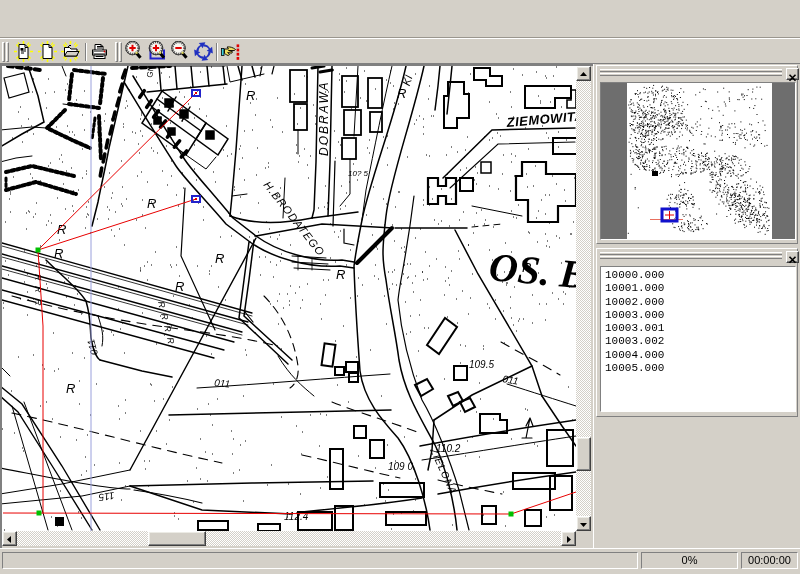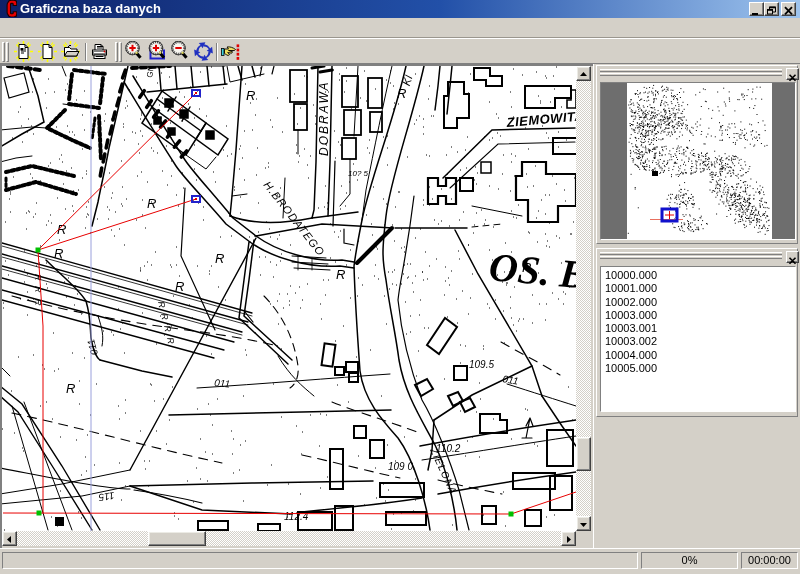--- a/index.html
+++ b/index.html
@@ -64,44 +64,20 @@
 
 #status{left:0;top:548px;width:800px;height:26px;background:#d4d0c8;border-top:1px solid #fff;}
 .scell{top:3px;height:17px;border-top:1px solid #808080;border-left:1px solid #808080;
   border-right:1px solid #fff;border-bottom:1px solid #fff;color:#000;
   text-align:center;line-height:15px;font-size:11px;}
 </style>
 </head>
 <body>
 <div id="win">
 
-  <div id="title" class="abs">
-    <svg id="clogo" class="abs" viewBox="0 0 12 17">
-      <path d="M3.2,2.2 a3,2.5 0 0 1 3,-2 h2.6 a3,3 0 0 1 3,3 v2.3 h-3.6 v-1.2 a0.9,0.9 0 0 0 -0.9,-0.9 h-0.9 a0.9,0.9 0 0 0 -0.9,0.9 v8.6 a0.9,0.9 0 0 0 0.9,0.9 h0.9 a0.9,0.9 0 0 0 0.9,-0.9 v-1.2 h3.6 v2.3 a3,3 0 0 1 -3,3 h-2.6 a3,2.5 0 0 1 -3,-2 a4,4 0 0 1 -1.1,-2.8 v-7.2 a4,4 0 0 1 1.1,-2.8 z" fill="#e80000" stroke="#200000" stroke-width="1.1"></path>
-    </svg>
-    <div class="txt abs">Graficzna baza danych</div>
-    <div class="tbtn abs" style="left:749px;">
-      <svg width="13" height="12" viewBox="0 0 13 12">
-          <rect x="2" y="8" width="6" height="2" fill="#000"></rect>
-        </svg>
-    </div>
-    <div class="tbtn abs" style="left:764px;">
-      <svg width="13" height="12" viewBox="0 0 13 12">
-          <path d="M4.5 4.5 v-2.5 h6 v5 h-2.5" fill="none" stroke="#000"></path>
-          <path d="M4 2.5 h7" stroke="#000" stroke-width="1.6"></path>
-          <rect x="2.5" y="4.5" width="5" height="4.5" fill="#d4d0c8" stroke="#000"></rect>
-          <path d="M2 5 h6" stroke="#000" stroke-width="1.6"></path>
-        </svg>
-    </div>
-    <div class="tbtn abs" style="left:781px;">
-      <svg width="13" height="12" viewBox="0 0 13 12">
-          <path d="M3 2.2 L10 9.4 M10 2.2 L3 9.4" stroke="#000" stroke-width="1.8" fill="none"></path>
-        </svg>
-    </div>
-  </div>
 
   <div id="menubot" class="abs"></div>
 
   <div id="toolbar" class="abs">
     <div class="grip abs" style="left:2px"></div>
     <div class="grip abs" style="left:6px"></div>
     <div class="ticon abs" style="left:13px" id="ic-new">
       <svg width="21" height="21" viewBox="0 0 21 21">
         <g stroke="#ffff00" stroke-width="1.6">
           <path d="M10.5 0 V3 M10.5 18 V21 M1 10.5 H4 M17 10.5 H20 M3.5 3.5 L6 6 M15 15 L17.5 17.5 M17.5 3.5 L15 6 M6 15 L3.5 17.5"></path>
@@ -507,21 +483,21 @@
 <path d="M23.3 38.8h1 M23.9 24.6h1 M11.2 26.4h1 M47.3 36.9h1 M46.4 34.1h1 M35.3 33.2h1 M4.0 41.5h1 M37.4 38.6h1 M7.7 10.5h1 M12.0 22.2h1 M33.5 29.2h1 M37.6 19.0h1 M33.7 36.8h1 M18.4 53.4h1 M37.4 48.8h1 M16.8 17.5h1 M21.7 28.2h1 M39.7 34.3h1 M20.0 14.1h1 M19.2 49.2h1 M13.2 34.2h1 M34.8 7.9h1 M28.8 50.6h1 M26.1 16.0h1 M37.2 28.9h1 M5.6 41.8h1 M39.7 45.4h1 M51.3 35.5h1 M30.0 9.5h1 M39.2 19.6h1 M20.4 10.2h1 M10.9 21.3h1 M43.6 7.1h1 M4.4 33.6h1 M50.9 38.6h1 M10.0 7.7h1 M34.6 17.4h1 M9.9 44.8h1 M47.4 32.6h1 M32.5 37.5h1 M52.2 38.8h1 M37.6 39.4h1 M6.5 46.4h1 M44.9 38.7h1 M1.3 22.0h1 M39.7 6.6h1 M24.7 47.0h1 M10.3 50.3h1 M38.2 27.4h1 M34.0 41.2h1 M30.1 48.7h1 M15.8 22.9h1 M46.6 30.4h1 M13.1 45.0h1 M51.4 23.4h1 M5.1 27.9h1 M25.3 25.0h1 M49.1 15.6h1 M46.7 12.5h1 M13.9 40.6h1 M46.6 43.2h1 M34.3 32.4h1 M30.8 40.0h1 M24.8 34.7h1 M38.6 30.0h1 M41.8 39.6h1 M55.5 34.1h1 M20.1 23.6h1 M27.8 45.7h1 M21.8 36.7h1 M45.4 7.3h1 M8.3 34.0h1 M35.3 34.1h1 M20.1 41.3h1 M33.2 21.0h1 M56.9 33.9h1 M17.7 28.3h1 M24.0 29.0h1 M44.1 12.6h1 M26.8 46.1h1 M41.0 51.1h1 M2.4 25.0h1 M21.7 40.8h1 M39.2 4.3h1 M44.0 10.1h1 M38.6 8.4h1 M31.0 49.3h1 M25.4 33.1h1 M42.6 32.4h1 M26.6 52.8h1 M46.6 25.1h1 M55.5 19.3h1 M44.5 25.5h1 M30.4 42.2h1 M32.1 41.0h1 M7.9 11.4h1 M38.8 14.2h1 M12.8 9.7h1 M48.6 41.3h1 M50.1 16.9h1 M28.0 11.3h1 M39.4 52.1h1 M14.8 51.5h1 M45.7 27.0h1 M4.3 45.8h1 M26.2 19.6h1 M35.4 37.1h1 M50.0 16.0h1 M44.4 50.0h1 M51.6 27.3h1 M15.3 46.3h1 M30.0 32.0h1 M51.3 26.0h1 M2.6 40.5h1 M33.9 19.4h1 M27.8 44.3h1 M29.3 50.8h1 M26.9 47.3h1 M47.4 49.5h1 M16.1 44.5h1 M3.4 16.8h1 M2.9 42.8h1 M6.8 29.8h1 M24.7 29.5h1 M17.0 34.0h1 M54.5 30.6h1 M37.3 46.4h1 M24.6 10.0h1 M18.4 47.3h1 M3.3 21.6h1 M45.1 42.6h1 M28.1 43.8h1 M30.9 10.9h1 M4.1 20.9h1 M44.4 20.6h1 M12.3 17.5h1 M3.6 28.3h1 M7.7 35.8h1 M19.2 5.3h1 M41.4 25.3h1 M33.4 22.1h1 M41.8 42.4h1 M40.3 35.6h1 M49.6 40.0h1 M34.0 4.2h1 M42.1 49.2h1 M22.5 21.9h1 M49.8 11.5h1 M33.5 56.8h1 M11.8 41.2h1 M55.1 28.4h1 M38.0 45.0h1 M11.5 28.5h1 M33.3 44.1h1 M27.4 26.8h1 M10.0 24.1h1 M44.2 31.7h1 M13.2 16.4h1 M55.4 40.9h1 M35.0 3.2h1 M39.4 38.3h1 M53.3 36.0h1 M26.8 39.0h1 M2.8 42.5h1 M34.0 17.9h1 M44.9 51.6h1 M5.7 20.1h1 M33.3 33.1h1 M20.9 13.8h1 M54.0 41.9h1 M10.4 11.5h1 M51.8 42.9h1 M53.3 40.5h1 M12.1 34.4h1 M26.9 39.0h1 M14.6 27.9h1 M36.5 36.5h1 M39.8 33.6h1 M22.1 43.5h1 M28.9 15.9h1 M16.4 30.0h1 M26.1 32.5h1 M28.0 32.8h1 M25.7 9.9h1 M35.4 47.3h1 M36.0 26.7h1 M35.9 14.0h1 M11.8 42.0h1 M16.7 4.4h1 M13.1 51.1h1 M21.7 9.0h1 M14.1 38.8h1 M37.2 33.1h1 M51.0 40.2h1 M27.6 40.3h1 M51.5 42.9h1 M44.5 13.7h1 M25.3 42.6h1 M22.8 47.6h1 M38.6 45.0h1 M25.6 57.3h1 M49.2 26.6h1 M29.0 57.5h1 M21.8 44.8h1 M45.7 30.1h1 M7.7 33.0h1 M34.2 48.3h1 M42.4 30.4h1 M43.3 39.0h1 M31.6 30.9h1 M23.5 41.8h1 M9.8 19.9h1 M28.1 7.8h1 M22.1 4.5h1 M15.5 39.7h1 M38.5 29.1h1 M24.2 8.3h1 M54.2 36.9h1 M46.1 16.4h1 M25.3 5.2h1 M41.5 45.1h1 M37.1 6.3h1 M3.7 16.7h1 M18.0 9.1h1 M28.6 34.1h1 M39.5 41.9h1 M49.5 45.5h1 M6.3 22.2h1 M11.0 13.9h1 M26.7 30.1h1 M35.6 7.2h1 M6.7 29.6h1 M24.4 24.7h1 M26.8 16.9h1 M40.9 36.1h1 M26.4 18.4h1 M26.1 2.4h1 M10.3 30.6h1 M3.9 33.0h1 M30.4 8.7h1 M23.4 24.6h1 M36.5 40.5h1 M27.3 15.5h1 M25.5 29.0h1 M41.5 35.1h1 M16.5 9.8h1 M21.2 17.3h1 M8.4 28.1h1 M18.9 31.8h1 M37.7 22.9h1 M56.7 26.3h1 M47.4 32.0h1 M40.5 5.1h1 M14.2 34.2h1 M35.3 56.3h1 M33.4 50.2h1 M41.2 45.3h1 M37.4 27.3h1 M36.8 12.5h1 M46.7 14.9h1 M31.3 56.2h1 M24.1 30.3h1 M48.3 30.4h1 M13.2 34.4h1 M38.6 42.0h1 M17.0 53.3h1 M53.6 30.3h1 M33.0 22.6h1 M50.3 19.6h1 M40.4 21.8h1 M15.5 42.0h1 M50.4 29.8h1 M15.9 43.5h1 M27.1 35.2h1 M49.8 45.1h1 M21.6 56.3h1 M28.1 43.5h1 M16.0 29.2h1 M7.5 49.5h1 M48.0 13.4h1 M8.6 10.5h1 M48.1 22.7h1 M26.9 24.7h1 M25.9 12.0h1 M28.4 8.0h1 M26.7 35.2h1 M36.7 26.0h1 M11.6 32.7h1 M20.5 52.6h1 M42.1 28.0h1 M19.4 18.0h1 M11.2 24.1h1 M33.5 38.9h1 M35.4 55.6h1 M15.0 30.2h1 M52.9 14.5h1 M18.3 32.9h1 M30.8 37.0h1 M23.6 36.3h1 M29.0 43.3h1 M2.6 18.9h1 M28.0 12.8h1 M10.0 40.1h1 M16.2 40.8h1 M41.7 35.3h1 M37.4 28.2h1 M4.7 29.5h1 M36.4 20.9h1 M26.2 42.9h1 M12.5 40.6h1 M54.3 22.7h1 M30.6 27.6h1 M52.3 34.7h1 M43.8 18.7h1 M27.8 29.9h1 M5.7 46.9h1 M40.6 7.1h1 M41.7 27.7h1 M36.3 36.3h1 M3.9 26.8h1 M51.4 21.6h1 M12.4 10.7h1 M4.3 60.7h1 M25.9 61.4h1 M15.5 83.5h1 M9.6 42.7h1 M18.5 65.1h1 M6.5 36.4h1 M16.5 59.5h1 M3.7 51.6h1 M9.3 63.5h1 M13.1 53.6h1 M11.1 73.6h1 M24.6 49.0h1 M20.9 41.7h1 M14.6 68.8h1 M25.2 48.9h1 M13.4 58.4h1 M2.7 55.3h1 M8.2 61.8h1 M7.3 30.0h1 M14.3 59.6h1 M9.4 70.9h1 M11.6 43.8h1 M17.5 30.7h1 M8.1 54.6h1 M21.2 52.0h1 M16.7 42.9h1 M16.1 80.4h1 M10.2 83.0h1 M8.4 55.3h1 M15.4 73.3h1 M7.1 29.9h1 M19.1 69.3h1 M17.2 83.8h1 M15.7 59.6h1 M21.8 61.6h1 M24.5 38.3h1 M12.5 25.2h1 M20.9 48.2h1 M19.3 81.6h1 M14.0 50.5h1 M9.8 39.9h1 M8.6 66.6h1 M14.3 56.0h1 M12.5 71.6h1 M18.3 52.4h1 M19.7 52.2h1 M6.2 76.1h1 M17.9 38.0h1 M22.8 61.1h1 M4.7 75.5h1 M16.8 71.1h1 M15.6 52.4h1 M3.4 69.2h1 M14.3 49.9h1 M17.0 56.4h1 M19.8 48.2h1 M13.8 26.7h1 M10.4 67.4h1 M24.4 49.0h1 M13.1 79.9h1 M11.2 68.5h1 M26.0 55.6h1 M23.4 43.3h1 M15.7 53.6h1 M14.9 74.8h1 M27.1 47.2h1 M9.0 64.2h1 M5.4 63.7h1 M18.9 49.9h1 M17.8 31.0h1 M19.4 31.6h1 M8.1 44.9h1 M10.6 70.5h1 M14.7 47.7h1 M17.9 79.3h1 M14.1 61.7h1 M23.9 59.6h1 M7.7 81.4h1 M24.3 35.1h1 M13.7 62.7h1 M21.8 66.6h1 M11.8 36.3h1 M14.9 73.4h1 M5.8 38.4h1 M13.8 27.6h1 M11.8 46.9h1 M17.9 42.1h1 M6.6 47.9h1 M13.6 42.7h1 M14.1 68.8h1 M21.5 78.0h1 M7.3 47.3h1 M2.9 73.2h1 M7.7 54.4h1 M18.0 32.8h1 M18.0 54.5h1 M1.6 59.2h1 M21.2 30.9h1 M20.9 58.8h1 M18.1 63.2h1 M24.3 51.2h1 M21.4 47.6h1 M20.0 40.6h1 M13.2 81.1h1 M17.8 52.1h1 M5.1 41.9h1 M15.6 72.0h1 M17.7 64.7h1 M13.7 77.6h1 M10.6 44.8h1 M21.6 56.2h1 M11.6 44.3h1 M11.8 66.6h1 M16.8 34.3h1 M17.7 58.3h1 M6.0 68.2h1 M11.6 48.8h1 M19.9 76.0h1 M8.1 63.0h1 M9.2 82.3h1 M10.1 75.3h1 M8.6 69.5h1 M23.2 32.4h1 M10.2 64.3h1 M13.2 42.6h1 M27.2 56.0h1 M2.9 67.4h1 M3.1 70.6h1 M9.0 57.7h1 M24.0 57.0h1 M5.6 33.0h1 M23.1 67.3h1 M7.4 69.9h1 M18.3 66.9h1 M21.3 67.8h1 M18.6 27.3h1 M15.5 64.1h1 M26.9 44.6h1 M11.2 55.6h1 M130.8 39.6h1 M92.5 57.3h1 M118.1 56.5h1 M42.8 53.1h1 M65.6 52.3h1 M37.9 31.4h1 M42.3 35.8h1 M62.9 49.6h1 M30.4 41.7h1 M127.2 62.0h1 M20.1 29.6h1 M19.8 36.0h1 M119.8 57.1h1 M83.8 53.0h1 M93.4 45.0h1 M87.8 53.8h1 M68.2 41.0h1 M69.8 38.9h1 M17.9 34.3h1 M44.4 37.3h1 M110.4 50.6h1 M37.4 34.5h1 M74.2 48.5h1 M68.8 47.5h1 M26.5 33.3h1 M20.1 43.5h1 M94.6 57.5h1 M112.2 55.0h1 M78.9 53.9h1 M62.2 47.3h1 M133.9 60.5h1 M139.5 62.4h1 M106.5 50.6h1 M137.7 47.6h1 M76.5 60.9h1 M35.6 37.8h1 M113.5 51.8h1 M58.9 43.1h1 M109.5 57.2h1 M49.4 55.8h1 M117.0 54.9h1 M130.0 57.5h1 M41.0 41.8h1 M54.9 52.1h1 M19.6 42.2h1 M132.1 55.0h1 M100.0 51.5h1 M113.1 46.8h1 M29.4 31.6h1 M60.0 42.4h1 M124.1 41.8h1 M125.3 47.5h1 M28.1 51.1h1 M64.3 44.3h1 M114.7 47.6h1 M87.2 68.2h1 M60.0 45.0h1 M37.1 34.6h1 M107.9 61.3h1 M46.7 46.9h1 M94.9 56.9h1 M98.0 47.0h1 M54.1 45.6h1 M33.7 41.8h1 M92.0 39.7h1 M126.9 54.2h1 M31.5 43.0h1 M17.8 50.3h1 M15.3 38.0h1 M59.6 46.9h1 M43.0 34.6h1 M40.5 37.8h1 M93.0 43.8h1 M132.1 51.8h1 M45.4 44.8h1 M94.8 50.2h1 M123.9 51.9h1 M48.0 36.2h1 M16.4 34.6h1 M58.8 37.1h1 M95.7 32.3h1 M106.7 54.5h1 M46.1 44.7h1 M81.4 45.2h1 M65.7 45.1h1 M112.4 51.8h1 M16.5 24.3h1 M32.8 36.5h1 M39.9 35.9h1 M95.2 42.5h1 M116.7 52.5h1 M52.5 49.0h1 M21.1 50.0h1 M104.4 40.7h1 M15.8 46.5h1 M73.2 36.0h1 M107.7 44.1h1 M28.2 42.7h1 M44.0 48.9h1 M108.7 50.5h1 M101.9 54.6h1 M48.2 34.1h1 M84.2 35.3h1 M80.4 51.1h1 M48.2 31.8h1 M42.1 28.5h1 M125.0 56.0h1 M44.5 43.4h1 M108.0 59.8h1 M55.9 40.0h1 M125.0 48.1h1 M128.4 55.4h1 M93.8 43.9h1 M137.4 42.1h1 M73.7 51.4h1 M122.2 41.1h1 M69.7 43.8h1 M53.5 34.7h1 M41.5 40.5h1 M128.8 49.0h1 M33.1 45.0h1 M131.1 51.7h1 M58.1 45.2h1 M20.2 41.8h1 M101.6 41.1h1 M107.1 40.8h1 M23.2 35.2h1 M117.2 46.2h1 M117.4 51.8h1 M123.5 48.8h1 M129.3 54.1h1 M40.7 41.3h1 M29.0 54.6h1 M116.5 52.7h1 M94.3 52.1h1 M50.9 34.6h1 M27.5 50.8h1 M40.6 49.3h1 M54.9 42.6h1 M47.1 43.7h1 M50.3 42.0h1 M55.1 37.3h1 M135.5 37.9h1 M92.3 47.1h1 M18.9 34.0h1 M111.6 53.2h1 M58.3 41.7h1 M42.1 34.3h1 M122.8 61.2h1 M36.3 49.0h1 M15.2 43.5h1 M137.2 63.1h1 M15.5 31.9h1 M114.6 50.0h1 M38.1 35.8h1 M119.0 50.2h1 M47.6 48.5h1 M41.8 40.6h1 M102.4 45.0h1 M94.6 47.7h1 M25.1 43.5h1 M113.4 38.9h1 M93.5 43.2h1 M64.3 50.3h1 M126.3 63.2h1 M18.1 47.9h1 M40.8 41.2h1 M77.6 61.0h1 M62.4 48.4h1 M72.6 42.1h1 M11.4 75.3h1 M45.6 65.4h1 M32.5 85.0h1 M65.4 90.1h1 M27.2 66.4h1 M57.3 86.9h1 M49.3 66.3h1 M63.4 85.4h1 M58.6 73.2h1 M52.4 85.7h1 M34.4 64.1h1 M53.1 82.8h1 M45.3 86.6h1 M30.5 77.2h1 M37.5 83.6h1 M78.2 75.9h1 M76.4 87.4h1 M64.0 83.6h1 M80.1 76.6h1 M42.3 67.9h1 M55.4 89.8h1 M58.1 82.2h1 M40.2 79.6h1 M16.7 86.3h1 M35.5 67.7h1 M27.4 70.3h1 M64.0 87.4h1 M17.0 85.6h1 M66.1 72.5h1 M14.5 71.9h1 M29.4 81.4h1 M38.5 63.3h1 M49.9 65.0h1 M64.4 67.7h1 M28.7 70.0h1 M33.1 89.4h1 M65.3 83.7h1 M51.7 65.0h1 M32.2 72.6h1 M22.0 82.8h1 M27.3 71.2h1 M27.6 64.3h1 M57.9 89.6h1 M49.2 68.6h1 M5.6 79.0h1 M72.8 80.7h1 M63.6 89.8h1 M71.0 73.9h1 M68.7 85.0h1 M12.8 74.6h1 M13.8 77.0h1 M58.3 68.2h1 M12.2 86.3h1 M53.1 90.6h1 M18.1 86.6h1 M73.5 89.0h1 M39.9 80.6h1 M41.3 87.5h1 M69.7 78.8h1 M16.2 84.3h1 M33.5 84.2h1 M50.4 91.4h1 M71.1 73.9h1 M51.9 91.9h1 M31.7 82.3h1 M68.9 88.1h1 M56.4 66.4h1 M16.4 80.2h1 M50.9 93.5h1 M26.1 88.0h1 M60.0 65.0h1 M25.0 79.6h1 M32.8 76.5h1 M56.4 70.2h1 M56.4 71.8h1 M31.6 83.3h1 M30.8 80.8h1 M78.4 78.2h1 M41.4 85.2h1 M36.5 88.1h1 M16.9 83.4h1 M32.6 70.3h1 M78.1 71.6h1 M78.8 83.1h1 M74.0 70.2h1 M68.0 89.2h1 M42.3 76.8h1 M83.8 79.1h1 M34.6 71.8h1 M56.0 81.3h1 M48.6 91.8h1 M36.9 82.7h1 M74.0 70.0h1 M63.5 91.1h1 M17.9 69.2h1 M26.6 64.9h1 M53.6 63.9h1 M55.6 90.4h1 M11.7 75.4h1 M10.4 83.6h1 M26.9 75.4h1 M46.3 83.4h1 M36.6 78.1h1 M31.5 79.1h1 M17.8 78.6h1 M9.2 74.4h1 M81.3 78.6h1 M16.4 80.3h1 M26.6 65.5h1 M27.5 85.0h1 M54.4 77.1h1 M24.7 68.5h1 M75.0 80.2h1 M29.2 64.0h1 M25.8 91.9h1 M18.2 77.3h1 M50.0 76.5h1 M38.9 65.9h1 M25.5 90.5h1 M27.3 85.9h1 M10.8 75.8h1 M51.2 87.8h1 M19.5 83.4h1 M54.4 70.8h1 M56.4 69.4h1 M25.5 77.8h1 M5.6 77.4h1 M25.1 66.4h1 M34.6 85.4h1 M35.9 89.4h1 M21.8 67.5h1 M77.4 81.3h1 M66.6 70.5h1 M64.6 80.5h1 M61.0 78.3h1 M71.8 72.2h1 M25.8 66.2h1 M70.8 71.4h1 M22.0 69.7h1 M35.1 66.6h1 M37.8 71.8h1 M32.0 69.0h1 M45.9 73.5h1 M47.7 80.4h1 M50.8 63.0h1 M32.1 70.3h1 M60.4 65.4h1 M27.4 75.1h1 M37.0 87.4h1 M34.5 87.1h1 M20.8 66.0h1 M72.6 81.9h1 M57.0 79.2h1 M55.9 67.0h1 M67.4 73.0h1 M68.6 78.8h1 M12.7 69.6h1 M71.4 76.7h1 M35.3 80.4h1 M34.5 72.6h1 M47.3 79.3h1 M77.4 78.4h1 M73.3 88.9h1 M76.5 85.8h1 M48.0 79.3h1 M41.5 70.8h1 M43.4 71.7h1 M78.0 82.3h1 M36.7 63.7h1 M43.7 73.9h1 M22.1 68.4h1 M7.7 81.8h1 M44.0 93.7h1 M44.3 76.7h1 M76.4 79.2h1 M49.1 74.4h1 M32.4 90.5h1 M63.6 90.7h1 M36.5 78.3h1 M25.1 86.7h1 M15.1 82.8h1 M66.7 89.2h1 M24.5 87.5h1 M28.0 70.8h1 M18.6 87.2h1 M77.9 73.3h1 M26.4 74.7h1 M81.6 83.9h1 M34.6 64.2h1 M30.0 88.6h1 M80.8 76.0h1 M28.1 73.0h1 M11.2 84.5h1 M21.8 87.1h1 M14.8 69.0h1 M52.1 70.5h1 M64.2 78.1h1 M18.6 83.6h1 M60.1 64.3h1 M79.9 81.8h1 M59.0 64.3h1 M27.3 74.6h1 M66.1 66.6h1 M29.8 64.0h1 M39.1 81.4h1 M11.7 73.3h1 M55.5 91.0h1 M61.4 75.0h1 M19.7 70.0h1 M28.6 79.5h1 M44.0 91.7h1 M51.8 67.9h1 M75.3 85.4h1 M47.5 70.9h1 M11.9 70.8h1 M66.0 70.6h1 M15.4 79.8h1 M51.0 84.0h1 M58.9 89.9h1 M26.0 86.9h1 M22.2 84.4h1 M49.3 80.3h1 M68.3 77.8h1 M69.4 85.7h1 M48.3 72.4h1 M26.8 72.9h1 M40.3 77.8h1 M83.9 81.3h1 M62.9 70.0h1 M27.5 74.9h1 M99.3 75.2h1 M118.1 82.0h1 M108.0 73.2h1 M94.6 83.9h1 M97.6 86.9h1 M99.5 83.9h1 M71.6 74.5h1 M68.6 81.1h1 M100.4 81.4h1 M82.0 75.8h1 M113.5 92.9h1 M92.8 90.5h1 M79.2 70.5h1 M87.9 74.6h1 M85.2 81.9h1 M122.3 83.5h1 M95.5 84.1h1 M93.4 88.6h1 M117.4 78.8h1 M98.0 80.5h1 M101.6 73.2h1 M79.8 70.1h1 M103.8 84.8h1 M97.6 70.7h1 M89.5 75.6h1 M75.9 73.4h1 M106.2 87.7h1 M94.0 85.7h1 M84.6 81.0h1 M95.1 86.2h1 M94.0 80.9h1 M93.4 76.9h1 M120.5 88.5h1 M98.2 94.0h1 M113.6 76.4h1 M105.5 89.6h1 M115.8 91.8h1 M107.9 76.1h1 M80.1 81.7h1 M104.2 76.2h1 M88.9 78.1h1 M95.6 84.6h1 M91.7 73.0h1 M109.5 93.1h1 M92.2 89.0h1 M101.8 87.9h1 M103.9 77.7h1 M103.2 90.4h1 M82.6 90.6h1 M114.5 92.8h1 M118.8 89.6h1 M89.9 76.7h1 M81.1 80.8h1 M93.7 86.8h1 M75.5 88.2h1 M121.5 85.9h1 M105.9 87.2h1 M99.8 81.2h1 M93.8 75.7h1 M97.8 82.3h1 M101.3 76.7h1 M95.5 82.4h1 M105.7 76.2h1 M100.8 89.9h1 M105.6 80.8h1 M86.9 79.0h1 M103.8 92.8h1 M93.0 76.9h1 M101.1 84.4h1 M81.2 74.7h1 M92.5 86.7h1 M78.5 73.0h1 M104.0 75.0h1 M96.4 84.8h1 M94.3 74.5h1 M94.4 79.5h1 M101.6 76.8h1 M110.3 74.9h1 M92.2 81.6h1 M111.2 80.1h1 M104.9 79.3h1 M103.3 93.3h1 M87.6 84.2h1 M79.7 86.3h1 M114.3 85.2h1 M76.5 82.0h1 M110.7 91.3h1 M106.9 73.6h1 M83.8 89.4h1 M76.6 86.2h1 M118.2 89.7h1 M113.4 82.4h1 M75.6 78.4h1 M91.9 81.2h1 M107.1 82.7h1 M97.8 85.6h1 M93.3 92.6h1 M102.4 83.8h1 M92.1 76.9h1 M115.6 86.1h1 M78.4 75.6h1 M93.2 78.4h1 M111.8 77.2h1 M103.2 84.3h1 M76.0 79.5h1 M92.8 85.4h1 M87.0 83.1h1 M74.5 72.8h1 M106.2 90.8h1 M95.4 77.6h1 M108.8 73.7h1 M81.1 84.8h1 M106.5 76.5h1 M72.7 85.8h1 M98.5 75.9h1 M94.9 88.6h1 M69.1 82.8h1 M105.4 72.7h1 M106.5 73.6h1 M112.8 87.5h1 M139.5 147.9h1 M107.3 112.2h1 M120.0 117.3h1 M86.2 107.6h1 M108.0 113.7h1 M90.4 101.6h1 M140.2 145.5h1 M120.0 102.2h1 M130.6 149.4h1 M84.1 82.8h1 M120.5 124.3h1 M98.4 123.1h1 M114.5 133.4h1 M97.0 100.7h1 M113.2 97.5h1 M99.3 118.7h1 M100.3 106.6h1 M117.7 119.5h1 M139.4 133.0h1 M110.0 116.7h1 M114.0 123.7h1 M89.9 105.4h1 M99.6 102.2h1 M96.6 111.3h1 M87.3 80.9h1 M118.6 118.8h1 M116.2 118.4h1 M124.6 123.7h1 M109.7 104.0h1 M110.1 113.4h1 M100.6 110.2h1 M112.7 126.7h1 M105.0 112.1h1 M103.2 111.1h1 M133.7 137.3h1 M111.5 131.3h1 M99.1 117.0h1 M128.3 131.4h1 M91.5 121.1h1 M108.4 124.4h1 M85.7 89.8h1 M126.1 137.3h1 M88.6 104.2h1 M91.3 97.6h1 M122.5 135.4h1 M119.0 135.5h1 M113.1 104.8h1 M126.3 129.7h1 M110.5 100.9h1 M129.1 127.0h1 M89.6 79.7h1 M117.2 123.6h1 M111.9 131.6h1 M107.1 112.0h1 M129.0 142.1h1 M104.8 103.4h1 M109.1 101.2h1 M99.6 113.2h1 M105.4 104.5h1 M101.3 107.1h1 M129.2 139.7h1 M108.6 106.8h1 M93.1 102.0h1 M116.5 127.9h1 M116.9 142.1h1 M101.4 122.3h1 M132.6 148.8h1 M94.3 83.3h1 M107.6 116.7h1 M84.8 96.5h1 M115.9 99.6h1 M128.4 132.5h1 M114.3 132.9h1 M113.0 119.7h1 M123.1 120.7h1 M117.7 129.6h1 M103.1 126.1h1 M113.5 115.4h1 M87.9 92.6h1 M115.7 129.1h1 M116.4 141.4h1 M111.2 100.7h1 M108.4 92.5h1 M102.6 88.0h1 M113.8 122.9h1 M101.1 104.7h1 M140.7 147.5h1 M88.6 89.7h1 M135.7 131.1h1 M141.4 125.3h1 M135.3 132.5h1 M99.4 111.7h1 M112.7 113.1h1 M92.9 103.6h1 M119.8 117.8h1 M141.6 137.1h1 M120.2 135.5h1 M129.3 135.5h1 M100.4 109.4h1 M100.3 108.8h1 M132.5 122.7h1 M93.8 96.8h1 M111.9 111.5h1 M120.8 123.5h1 M113.9 133.6h1 M106.7 114.5h1 M89.3 110.2h1 M88.4 114.2h1 M88.0 105.6h1 M131.4 145.2h1 M118.8 125.7h1 M82.7 92.2h1 M128.2 125.0h1 M103.2 126.2h1 M92.2 102.7h1 M136.2 142.9h1 M116.9 116.6h1 M105.1 122.4h1 M85.3 107.8h1 M139.6 132.7h1 M108.4 110.6h1 M84.6 91.9h1 M137.8 145.0h1 M135.9 131.3h1 M131.0 129.7h1 M111.7 125.9h1 M105.4 111.4h1 M125.1 131.0h1 M134.5 145.5h1 M111.1 120.2h1 M92.4 96.1h1 M103.5 122.6h1 M99.4 133.5h1 M115.7 131.2h1 M105.1 121.7h1 M106.2 119.1h1 M131.5 136.7h1 M103.1 112.1h1 M99.0 115.1h1 M96.2 120.8h1 M102.5 114.6h1 M91.4 101.3h1 M98.2 103.7h1 M132.1 142.6h1 M132.2 142.9h1 M130.3 138.7h1 M125.3 137.5h1 M104.6 119.7h1 M139.1 138.9h1 M112.3 120.8h1 M89.9 112.2h1 M124.4 127.5h1 M117.3 144.6h1 M104.1 113.0h1 M94.8 118.9h1 M134.3 145.5h1 M114.6 129.4h1 M98.2 109.3h1 M121.5 116.8h1 M116.1 118.5h1 M87.2 108.4h1 M92.6 108.7h1 M121.8 119.7h1 M88.5 91.5h1 M112.0 115.4h1 M99.8 117.2h1 M95.6 109.3h1 M89.6 99.4h1 M106.2 106.4h1 M136.5 141.9h1 M133.7 115.9h1 M89.9 100.9h1 M122.8 130.0h1 M121.8 120.7h1 M121.5 134.9h1 M124.0 128.8h1 M103.1 131.3h1 M119.7 127.2h1 M136.8 143.3h1 M126.0 129.6h1 M84.4 94.1h1 M91.7 105.5h1 M104.8 121.3h1 M84.4 91.6h1 M92.8 116.9h1 M132.4 120.9h1 M97.3 100.4h1 M108.1 112.2h1 M82.1 86.6h1 M132.1 136.4h1 M84.6 89.0h1 M133.2 133.6h1 M96.7 104.8h1 M88.7 102.1h1 M136.9 132.3h1 M127.0 144.2h1 M105.6 121.8h1 M126.9 134.7h1 M87.4 92.2h1 M138.8 119.9h1 M123.5 138.8h1 M126.3 137.2h1 M109.2 104.4h1 M85.3 94.2h1 M112.7 109.5h1 M137.7 151.3h1 M84.6 109.3h1 M124.2 131.4h1 M114.8 113.9h1 M140.2 133.4h1 M97.0 97.5h1 M85.6 91.4h1 M94.1 112.7h1 M100.6 120.2h1 M122.2 139.0h1 M96.3 107.0h1 M108.7 128.4h1 M138.2 134.9h1 M135.1 144.2h1 M90.5 93.5h1 M130.9 130.7h1 M114.9 121.7h1 M122.0 120.9h1 M117.9 107.2h1 M131.9 139.0h1 M88.9 98.2h1 M94.4 114.1h1 M85.6 96.6h1 M124.1 135.2h1 M108.9 123.2h1 M110.1 123.3h1 M103.8 114.3h1 M82.6 98.9h1 M141.5 142.6h1 M125.0 125.2h1 M140.8 137.6h1 M111.3 116.6h1 M108.1 120.5h1 M82.5 107.0h1 M137.2 130.5h1 M138.1 128.8h1 M121.2 126.3h1 M90.3 109.2h1 M83.7 99.3h1 M99.8 90.3h1 M93.1 91.4h1 M137.6 124.7h1 M92.1 107.2h1 M126.5 112.2h1 M101.6 118.1h1 M101.2 127.5h1 M104.1 103.6h1 M131.9 131.9h1 M96.4 119.0h1 M119.7 128.5h1 M131.2 128.4h1 M138.7 119.5h1 M107.8 118.2h1 M122.9 131.6h1 M116.8 116.2h1 M119.2 111.1h1 M102.0 125.1h1 M122.1 122.7h1 M112.7 122.3h1 M120.1 119.0h1 M132.6 102.9h1 M125.6 105.6h1 M113.2 138.5h1 M109.4 116.4h1 M111.4 132.0h1 M115.9 99.3h1 M126.4 115.9h1 M113.8 134.4h1 M112.0 112.8h1 M120.3 126.3h1 M112.0 133.3h1 M137.3 119.2h1 M135.2 104.3h1 M134.1 118.2h1 M122.4 115.5h1 M117.4 102.1h1 M112.7 136.5h1 M132.2 117.5h1 M116.6 108.8h1 M107.0 137.2h1 M126.6 123.1h1 M118.0 104.8h1 M130.1 132.4h1 M108.3 131.2h1 M107.5 126.5h1 M111.4 112.2h1 M123.9 127.3h1 M132.0 110.8h1 M129.4 137.2h1 M118.5 126.7h1 M112.3 116.2h1 M107.0 118.6h1 M118.3 138.2h1 M127.0 132.9h1 M116.9 116.0h1 M115.8 122.5h1 M103.2 125.3h1 M107.4 110.8h1 M121.7 112.6h1 M135.0 121.8h1 M130.1 135.8h1 M113.6 124.8h1 M133.4 118.1h1 M122.6 112.1h1 M121.6 115.1h1 M118.0 134.4h1 M132.8 124.4h1 M119.6 132.7h1 M120.1 104.6h1 M132.8 110.0h1 M131.5 109.0h1 M136.5 111.6h1 M123.7 139.6h1 M108.1 136.1h1 M117.3 98.7h1 M125.3 131.4h1 M123.4 96.0h1 M120.3 115.6h1 M116.9 115.0h1 M106.4 110.4h1 M129.7 137.9h1 M118.3 108.9h1 M121.0 135.5h1 M130.0 105.9h1 M121.2 122.2h1 M129.2 136.3h1 M121.7 137.3h1 M112.5 138.6h1 M114.4 124.8h1 M131.4 109.5h1 M118.3 98.6h1 M121.7 119.6h1 M115.1 126.5h1 M103.7 116.4h1 M121.6 116.5h1 M122.5 141.3h1 M118.2 105.8h1 M113.4 120.1h1 M128.4 109.1h1 M132.1 108.5h1 M127.3 127.8h1 M118.9 143.2h1 M117.8 117.1h1 M122.4 133.2h1 M106.5 121.1h1 M110.6 127.4h1 M132.9 123.3h1 M118.4 122.3h1 M101.8 122.7h1 M125.4 123.6h1 M118.0 108.6h1 M114.9 136.2h1 M115.4 137.7h1 M103.9 112.4h1 M122.8 120.4h1 M107.4 109.2h1 M133.8 106.9h1 M113.7 104.0h1 M112.4 128.1h1 M129.0 99.1h1 M134.7 115.2h1 M110.9 138.9h1 M122.6 103.0h1 M115.6 108.3h1 M110.7 113.3h1 M128.0 126.8h1 M107.8 140.2h1 M109.6 119.6h1 M118.1 131.1h1 M115.2 125.9h1 M136.1 124.3h1 M108.3 122.4h1 M47.5 115.4h1 M56.8 120.4h1 M52.3 124.0h1 M53.3 109.4h1 M63.2 115.5h1 M65.5 113.8h1 M60.4 120.2h1 M41.1 112.2h1 M46.3 126.2h1 M41.7 122.8h1 M64.8 121.3h1 M61.3 114.5h1 M54.9 119.5h1 M59.0 123.0h1 M53.0 113.0h1 M49.7 120.9h1 M43.2 111.3h1 M51.1 114.1h1 M53.4 106.3h1 M51.8 116.2h1 M60.4 107.6h1 M52.1 121.4h1 M59.3 125.9h1 M63.9 111.4h1 M61.0 115.6h1 M48.7 127.1h1 M49.2 112.1h1 M51.2 112.0h1 M64.2 120.6h1 M66.9 120.6h1 M49.5 125.0h1 M48.8 114.7h1 M53.5 118.3h1 M65.4 114.0h1 M58.3 117.8h1 M44.9 111.4h1 M52.9 120.9h1 M58.0 121.4h1 M55.5 114.8h1 M58.9 111.1h1 M43.4 115.8h1 M43.0 114.8h1 M48.0 114.1h1 M54.6 112.3h1 M51.7 108.0h1 M56.4 111.8h1 M57.2 106.3h1 M47.4 119.7h1 M39.7 116.3h1 M55.8 118.7h1 M42.5 119.4h1 M56.4 111.2h1 M62.1 117.6h1 M55.2 114.8h1 M60.2 118.7h1 M65.2 121.0h1 M49.1 116.4h1 M63.5 115.4h1 M58.7 121.7h1 M53.8 106.6h1 M56.2 119.5h1 M56.3 112.6h1 M65.8 117.1h1 M49.2 113.0h1 M58.3 110.6h1 M48.2 128.1h1 M65.5 124.3h1 M66.5 121.8h1 M43.0 124.4h1 M65.9 121.2h1 M47.5 144.6h1 M75.1 137.6h1 M63.4 144.2h1 M61.1 145.7h1 M62.9 143.7h1 M62.8 133.0h1 M56.6 148.6h1 M64.8 146.5h1 M71.2 146.9h1 M67.9 136.8h1 M62.2 131.9h1 M60.0 144.8h1 M45.2 140.8h1 M69.7 146.2h1 M52.5 136.6h1 M47.2 136.0h1 M66.2 148.1h1 M52.0 146.0h1 M66.6 137.3h1 M73.8 133.2h1 M61.3 141.1h1 M75.6 145.7h1 M79.1 140.5h1 M70.9 146.2h1 M67.5 141.9h1 M60.0 137.8h1 M52.8 147.3h1 M58.5 131.8h1 M64.7 139.8h1 M63.5 147.9h1 M60.9 138.6h1 M54.0 139.9h1 M57.3 141.1h1 M79.8 141.1h1 M55.2 147.7h1 M70.8 144.2h1 M69.4 144.3h1 M68.3 146.6h1 M71.1 146.1h1 M56.6 140.0h1 M54.6 144.9h1 M70.8 137.5h1 M65.8 148.6h1 M73.3 134.9h1 M61.0 143.4h1 M61.6 142.1h1 M74.0 141.7h1 M51.1 143.6h1 M61.0 140.6h1 M56.6 133.4h1 M49.6 138.2h1 M55.5 131.7h1 M72.5 134.7h1 M54.3 142.8h1 M46.5 144.3h1 M53.9 143.5h1 M56.8 141.7h1 M63.0 140.0h1 M48.6 134.6h1 M61.6 146.9h1 M90.2 9.0h1 M75.9 5.9h1 M127.4 22.6h1 M132.7 4.2h1 M115.5 11.1h1 M111.7 16.7h1 M85.2 27.3h1 M60.1 21.7h1 M128.3 15.8h1 M107.4 27.9h1 M78.8 18.7h1 M119.5 12.5h1 M117.0 12.8h1 M102.1 18.3h1 M114.2 11.1h1 M110.3 16.6h1 M77.9 18.3h1 M81.2 25.7h1 M97.9 21.0h1 M101.8 14.9h1 M77.7 6.6h1 M134.2 16.2h1 M101.9 16.2h1 M125.1 9.0h1 M73.8 23.5h1 M96.8 19.0h1 M126.2 25.4h1 M129.4 4.1h1 M90.5 23.8h1 M125.4 6.1h1 M72.3 9.3h1 M68.2 11.9h1 M124.3 16.0h1 M96.2 5.2h1 M91.6 27.9h1 M115.6 14.2h1 M98.3 23.0h1 M120.7 6.7h1 M114.4 12.2h1 M101.7 8.9h1 M51.9 53.7h1 M53.4 5.6h1 M28.1 88.0h1 M8.1 29.6h1 M100.5 43.9h1 M45.4 39.0h1 M116.8 16.6h1 M89.1 131.0h1 M28.2 66.0h1 M110.9 95.1h1 M52.0 9.5h1 M62.0 57.7h1 M99.8 47.0h1 M57.1 99.6h1 M113.5 55.5h1 M54.0 89.2h1 M129.5 31.5h1 M136.0 109.1h1 M52.1 102.2h1 M46.1 13.5h1 M105.8 59.5h1 M73.6 77.0h1 M126.2 115.8h1 M3.6 91.3h1 M64.8 71.9h1 M117.5 64.8h1 M66.3 135.7h1 M61.6 76.2h1 M71.7 125.9h1 M93.9 113.3h1 M56.2 9.0h1 M95.2 85.5h1 M107.7 117.7h1 M16.5 35.9h1 M10.8 124.8h1 M14.2 16.1h1 M105.5 87.1h1 M7.7 104.5h1 M99.5 74.9h1 M7.7 106.0h1 M58.5 90.0h1 M139.7 124.7h1 M122.1 24.7h1 M46.8 80.2h1 M0.8 150.3h1" stroke="#000" stroke-width="1" fill="none"></path>
 <rect x="25" y="88" width="6" height="5" fill="#000"></rect>
 <path d="M23,136.5 L56,136.5" stroke="#e87060" stroke-width="1" fill="none"></path>
 <rect x="35" y="126" width="15" height="12" fill="none" stroke="#1111cc" stroke-width="3"></rect>
 <path d="M42.5,128 L42.5,136 M38,132 L47,132" stroke="#e80000" stroke-width="1" fill="none"></path>
 </svg>
         </div>
       </div>
     </div>
 
-    <div class="panel abs" style="top:184px;height:169px;">
+    <div class="panel abs" style="top:184px;height:169px;font-family:Liberation Mono, monospace;">
       <div class="gripbar abs">
         <div class="gripline abs" style="top:0"></div>
         <div class="gripline abs" style="top:4px"></div>
       </div>
       <div class="xbtn abs">
         <svg width="11" height="10" viewBox="0 0 11 10">
             <path d="M2.5 1.8 L8.5 7.8 M8.5 1.8 L2.5 7.8" stroke="#000" stroke-width="1.6" fill="none"></path>
           </svg>
       </div>
       <div id="listbox" class="abs">10000.000<br>10001.000<br>10002.000<br>10003.000<br>10003.001<br>10003.002<br>10004.000<br>10005.000</div>

